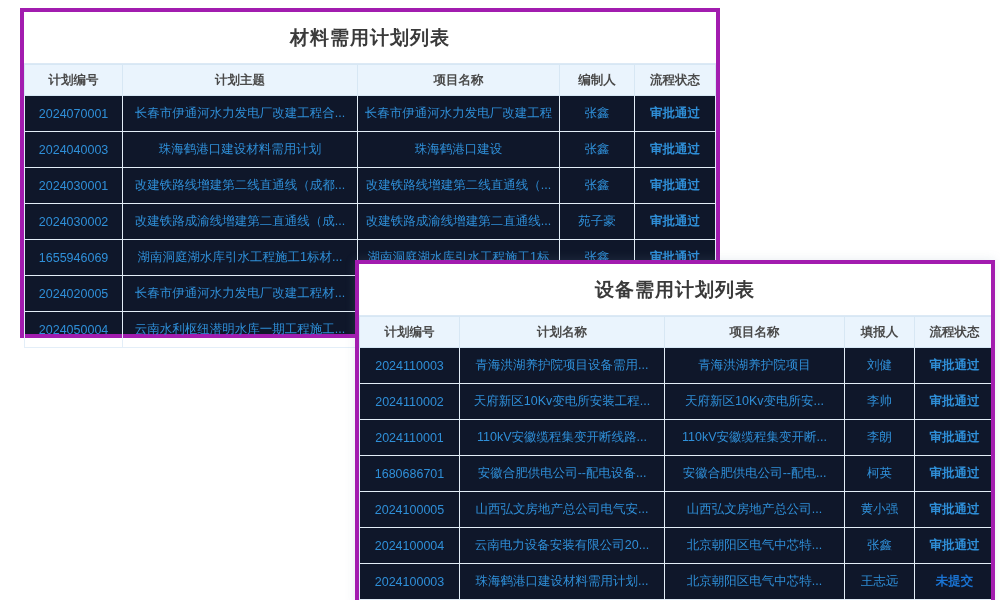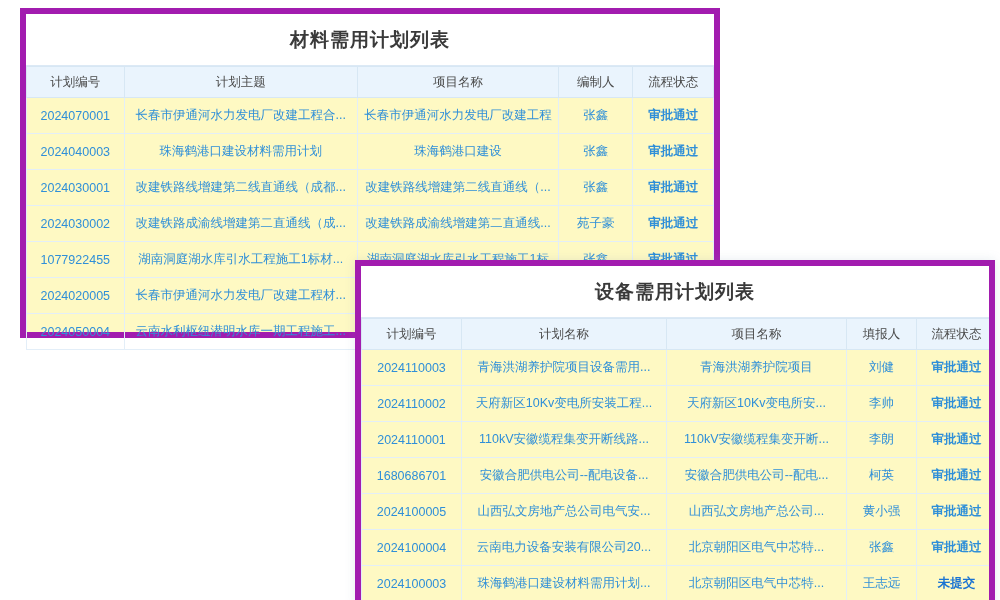--- a/index.html
+++ b/index.html
@@ -13,22 +13,22 @@
   }
 
   .stage {
     position: relative;
     width: 1000px;
     height: 600px;
   }
 
   .panel {
     position: absolute;
-    background: #fef9c3;
-    border: 6px solid #a21caf;
+    background: #0f172a;
+    border: 4px solid #a21caf;
     box-sizing: border-box;
   }
 
   .panel-title {
     text-align: center;
     font-size: 19px;
     font-weight: bold;
     color: #3a3a3a;
     padding: 13px 0 12px 0;
     background: #ffffff;
@@ -39,21 +39,21 @@
   table.grid {
     border-collapse: collapse;
     width: 100%;
     table-layout: fixed;
   }
 
   table.grid th {
     background: #eaf4fd;
     color: #4a4a4a;
     font-size: 12.5px;
-    font-weight: normal;
+    font-weight: bold;
     height: 30px;
     border: 1px solid #d7e7f4;
     text-align: center;
     padding: 0 4px;
   }
 
   table.grid td {
     height: 35px;
     border: 1px solid #e3eef8;
     font-size: 12.5px;
@@ -158,21 +158,21 @@
             <td class="cell-status">审批通过</td>
           </tr>
           <tr>
             <td class="cell-link">2024030002</td>
             <td class="cell-link">改建铁路成渝线增建第二直通线（成...</td>
             <td class="cell-link">改建铁路成渝线增建第二直通线...</td>
             <td class="cell-link">苑子豪</td>
             <td class="cell-status">审批通过</td>
           </tr>
           <tr>
-            <td class="cell-link">1077922455</td>
+            <td class="cell-link">1655946069</td>
             <td class="cell-link">湖南洞庭湖水库引水工程施工1标材...</td>
             <td class="cell-link">湖南洞庭湖水库引水工程施工1标</td>
             <td class="cell-link">张鑫</td>
             <td class="cell-status">审批通过</td>
           </tr>
           <tr>
             <td class="cell-link">2024020005</td>
             <td class="cell-link">长春市伊通河水力发电厂改建工程材...</td>
             <td class="cell-link"></td>
             <td class="cell-link"></td>

